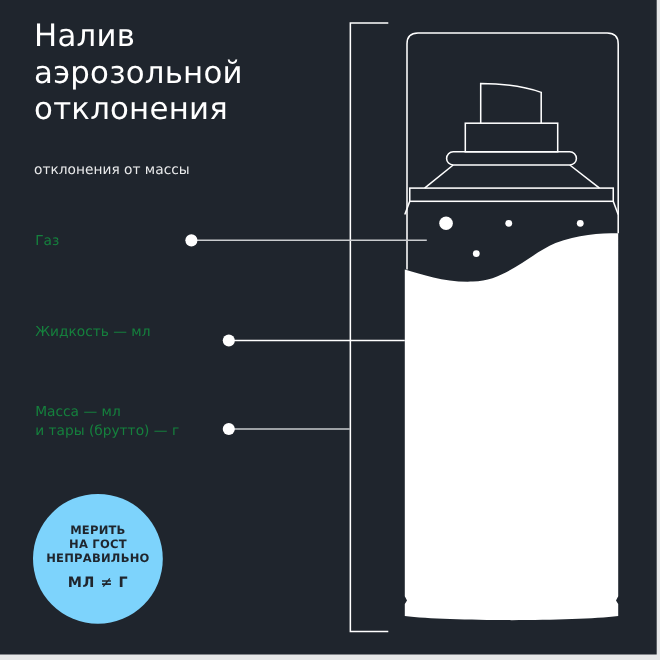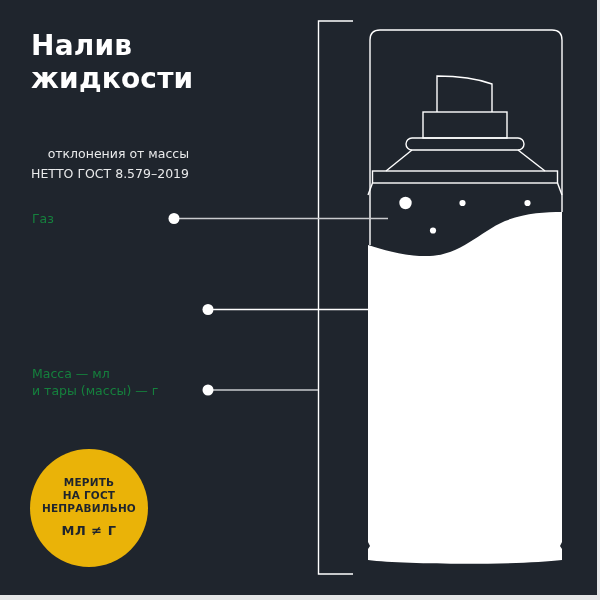--- a/index.html
+++ b/index.html
@@ -9,42 +9,42 @@
       font-family: "DejaVu Sans", "Liberation Sans", sans-serif;
       position: relative;
     }
     .panel {
       position: absolute; left: 0; top: 0;
       width: 597px; height: 595px;
       background: #1f252d;
     }
     .diagram-svg { position: absolute; left: 0; top: 0; }
     .title {
-      position: absolute; left: 31px; top: 29px;
-      color: #ffffff; font-weight: bold;
+      position: absolute; left: 31px; top: 16px;
+      color: #ffffff; font-weight: normal;
       font-size: 28px; line-height: 33px;
       letter-spacing: 0.2px;
       margin: 0;
     }
     .title span { display: block; white-space: nowrap; }
     .subtitle {
       position: absolute; left: 31px; top: 144px;
       color: #e9eaeb; font-size: 12.5px; line-height: 20px;
     }
-    .subtitle span { display: block; white-space: nowrap; text-align: right; }
+    .subtitle span { display: block; white-space: nowrap; }
     .label {
       position: absolute; left: 32px;
       color: #15803d; font-size: 12.5px; line-height: 17px;
       font-weight: 500;
     }
     .label span { display: block; white-space: nowrap; }
     .badge {
       position: absolute; left: 30px; top: 449px;
       width: 118px; height: 118px; border-radius: 50%;
-      background: #eab308; color: #1f252d;
+      background: #7dd3fc; color: #1f252d;
       display: flex; flex-direction: column; align-items: center; justify-content: center;
       text-align: left;
     }
     .badge .badge-line { font-weight: bold; font-size: 10.5px; line-height: 13px; letter-spacing: 0.2px; }
     .badge .badge-formula { font-weight: bold; font-size: 13px; line-height: 20px; margin-top: 6px; letter-spacing: 0.5px; }
   </style>
 </head>
 <body>
 
 <div class="panel"></div>
@@ -100,38 +100,39 @@
     <circle cx="208" cy="309.5" r="5.5" fill="#ffffff"></circle>
   </g>
   <g>
     <line x1="208" y1="390" x2="318" y2="390" stroke="#c9cbce" stroke-width="1.4"></line>
     <circle cx="208" cy="390" r="5.5" fill="#ffffff"></circle>
   </g>
 </svg>
 
 <h1 class="title">
   <span>Налив</span>
-  <span>жидкости</span>
+  <span>аэрозольной</span>
+  <span>отклонения</span>
 </h1>
 
 <div class="subtitle">
   <span>отклонения от массы</span>
-  <span>НЕТТО ГОСТ 8.579–2019</span>
 </div>
 
 <div class="label" style="top:210px;">
   <span>Газ</span>
 </div>
 
 <div class="label" style="top:292px;">
+  <span>Жидкость — мл</span>
 </div>
 
 <div class="label" style="top:365px;">
   <span>Масса — мл</span>
-  <span>и тары (массы) — г</span>
+  <span>и тары (брутто) — г</span>
 </div>
 
 <div class="badge">
   <span class="badge-line">МЕРИТЬ</span>
   <span class="badge-line">НА ГОСТ</span>
   <span class="badge-line">НЕПРАВИЛЬНО</span>
   <span class="badge-formula">МЛ ≠ Г</span>
 </div>
 
 </body></html>

